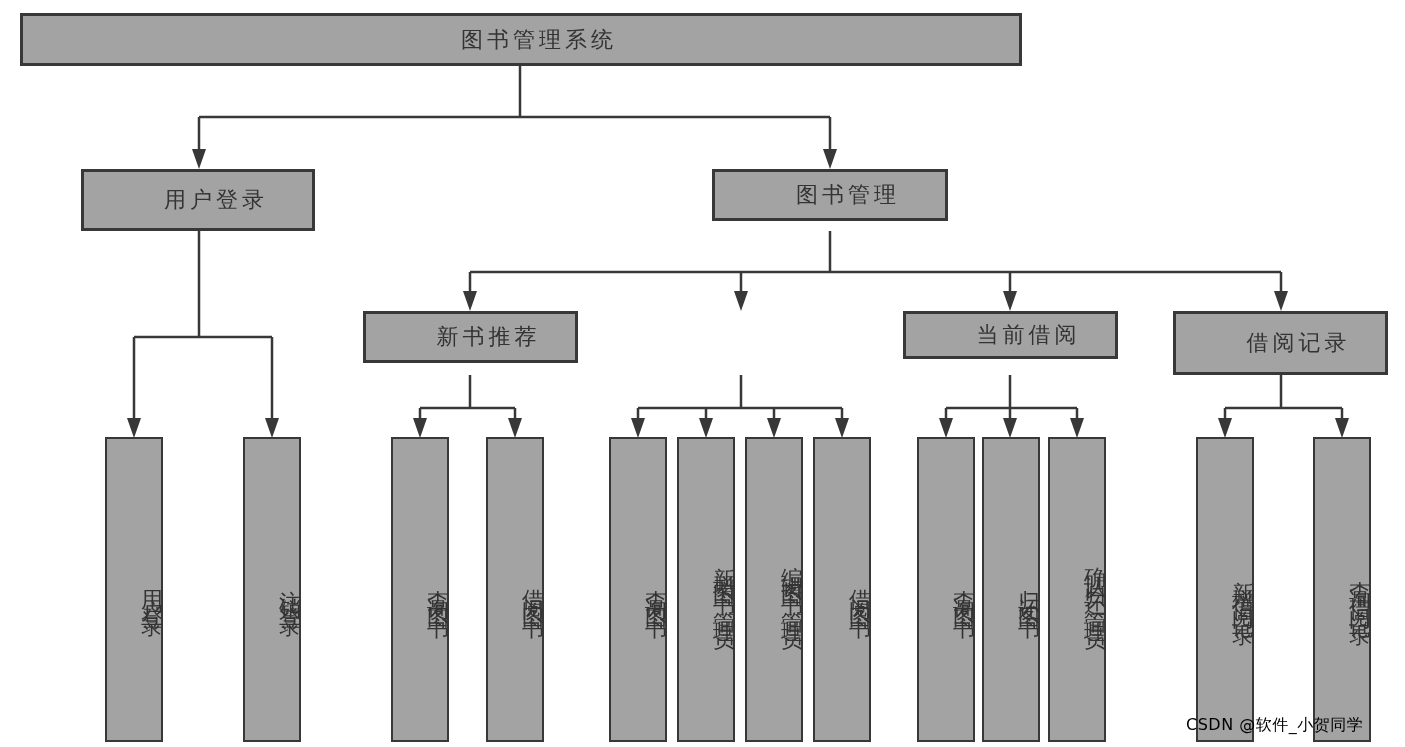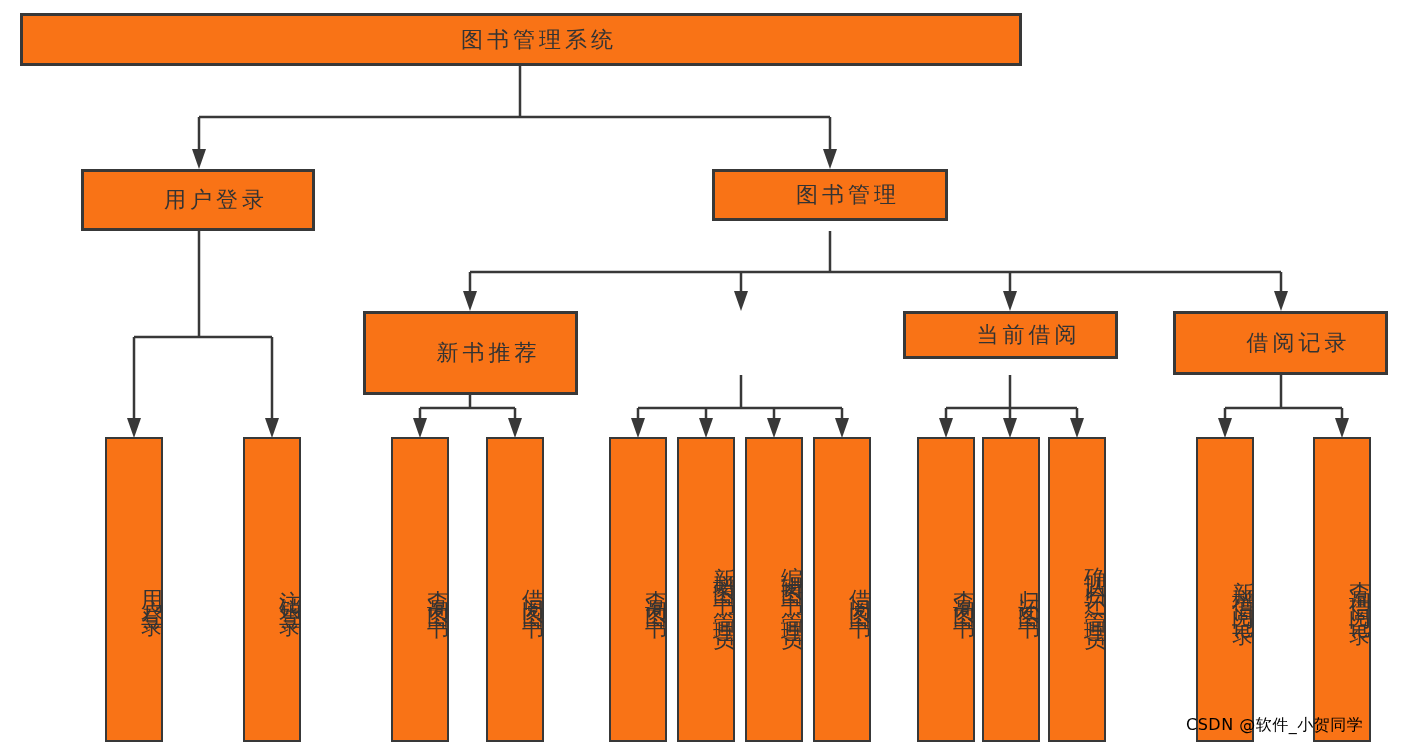--- a/index.html
+++ b/index.html
@@ -3,21 +3,21 @@
 <meta charset="utf-8">
 <style>
   html,body { margin:0; padding:0; background:#ffffff; }
   .canvas {
     position:relative; width:1405px; height:747px; background:#ffffff;
     font-family:"DejaVu Sans","Liberation Sans",sans-serif; color:#333333;
     overflow:hidden;
   }
   .wires { position:absolute; left:0; top:0; }
   .node {
-    position:absolute; box-sizing:border-box; background:#f97316;
+    position:absolute; box-sizing:border-box; background:#a3a3a3;
     display:flex; align-items:center; justify-content:center;padding-left:36px;
   }
   .hbox {
     border:3px solid #383838; font-size:22px; letter-spacing:4px;
     white-space:nowrap; z-index:2;
   }
   .vbox { border:2.5px solid #383838; z-index:2; }
   .vtext {
     writing-mode:vertical-rl; text-orientation:mixed;
     font-size:22px; letter-spacing:9px; line-height:1; color:#333333;
@@ -61,21 +61,21 @@
       <polygon points="1218,418 1232,418 1225,438"></polygon>
       <polygon points="1335,418 1349,418 1342,438"></polygon>
     </g>
   </svg>
 
   <div class="node hbox" style="left:20px;top:13px;width:1002px;height:53px">图书管理系统</div>
 
   <div class="node hbox" style="left:81px;top:169px;width:234px;height:62px">用户登录</div>
   <div class="node hbox" style="left:712px;top:169px;width:236px;height:52px">图书管理</div>
 
-  <div class="node hbox" style="left:363px;top:311px;width:215px;height:84px">新书推荐</div>
+  <div class="node hbox" style="left:363px;top:311px;width:215px;height:52px">新书推荐</div>
   <div class="node hbox" style="left:903px;top:311px;width:215px;height:48px">当前借阅</div>
   <div class="node hbox" style="left:1173px;top:311px;width:215px;height:64px">借阅记录</div>
 
   <div class="node vbox" style="left:105px;top:437px;width:58px;height:305px">
     <span class="vtext">用户登录</span>
   </div>
   <div class="node vbox" style="left:243px;top:437px;width:58px;height:305px">
     <span class="vtext">注销登录</span>
   </div>
 

